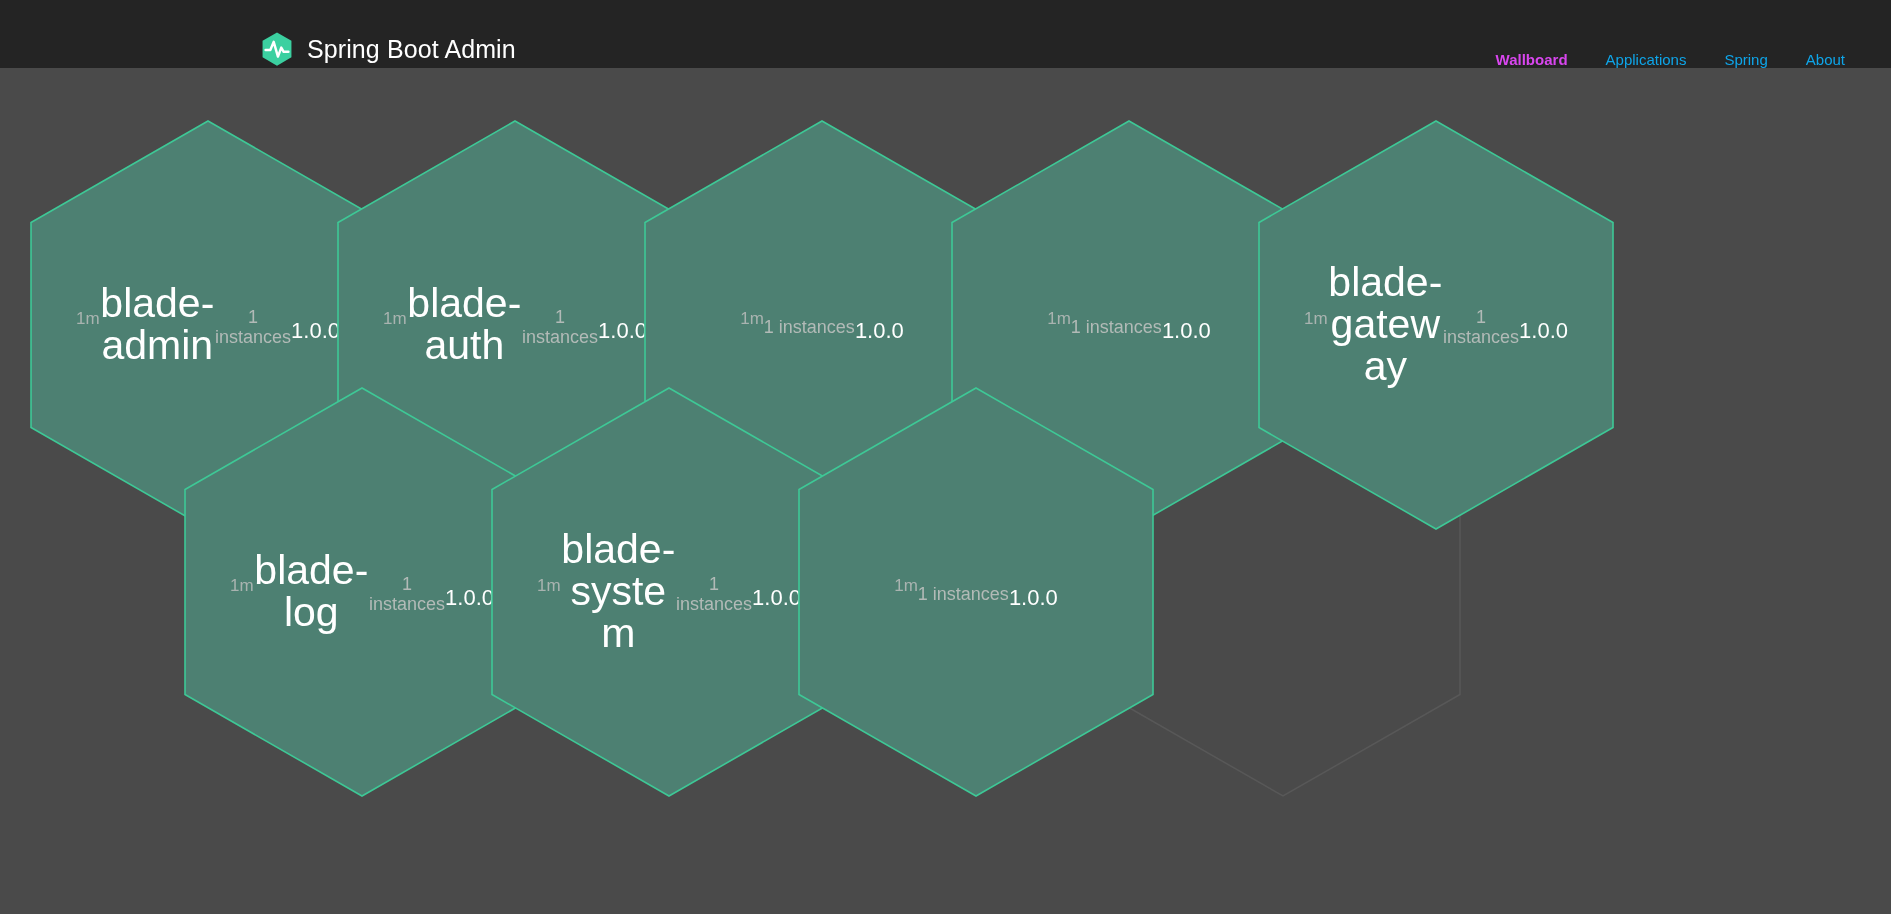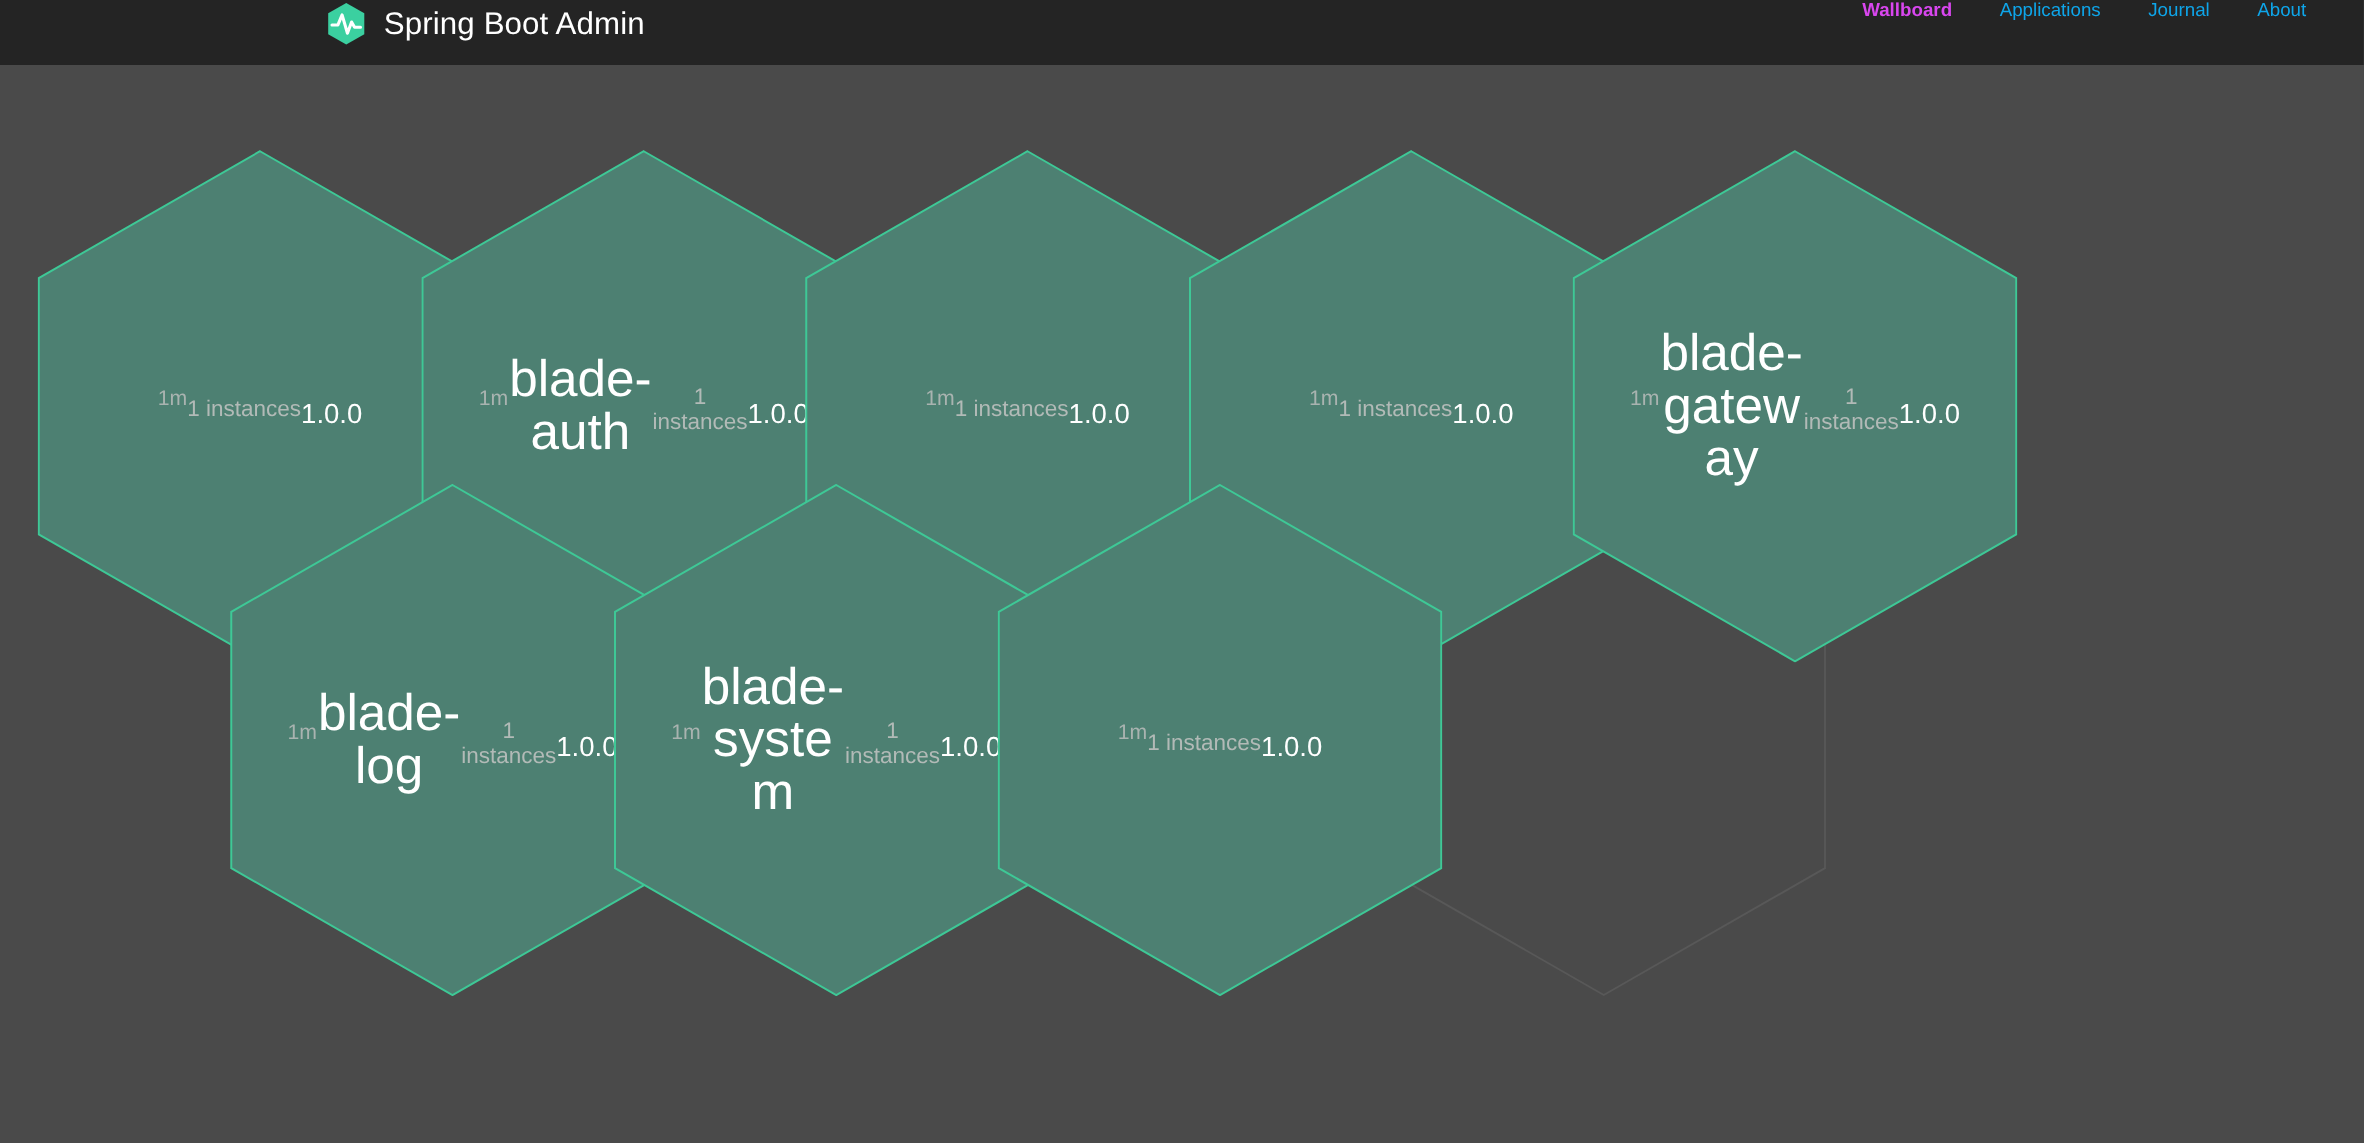--- a/index.html
+++ b/index.html
@@ -10,24 +10,24 @@
     overflow: hidden;
     background: #4a4a4a;
     font-family: "Liberation Sans", sans-serif;
   }
 
   
   .navbar {
     position: absolute;
     top: 0; left: 0;
     width: 1891px;
-    height: 52px;
+    height: 68px;
     background: #242424;
     display: flex;
-    align-items: flex-start;
+    align-items: flex-end;
   }
 
   .brand {
     display: flex;
     align-items: center;
     gap: 11px;
     margin-left: 258px;
     text-decoration: none;
   }
 
@@ -148,39 +148,40 @@
     <svg class="brand-logo" viewBox="0 0 40 40">
       <polygon points="20,2.5 35.2,11.25 35.2,28.75 20,37.5 4.8,28.75 4.8,11.25" fill="#3bd0a0"></polygon>
       <polyline points="8,21 13,21 16.5,12.5 21,28 24.5,18.5 27,23 32,23" fill="none" stroke="#ffffff" stroke-width="2.6" stroke-linecap="round" stroke-linejoin="round"></polyline>
     </svg>
     <span class="brand-title">Spring Boot Admin</span>
   </a>
 
   <nav class="nav-links">
     <a class="nav-link active" href="#">Wallboard</a>
     <a class="nav-link" href="#">Applications</a>
-    <a class="nav-link" href="#">Journal</a>
+    <a class="nav-link" href="#">Spring</a>
     <a class="nav-link" href="#">About</a>
   </nav>
 
 </div>
 
 <div class="wallboard">
   <div class="hex-layer" id="hex-layer">
       <div class="hex placeholder" style="left: 1105px; top: 335px;">
         <svg viewBox="0 0 356 410" preserveAspectRatio="none">
           <polygon points="178,1 355,102.5 355,307.5 178,409 1,307.5 1,102.5" fill="none" stroke="#585858" stroke-width="1.5"></polygon>
         </svg>
       </div>
       <div class="hex" style="left: 30px; top: 68px;">
         <svg viewBox="0 0 356 410" preserveAspectRatio="none">
           <polygon points="178,1 355,102.5 355,307.5 178,409 1,307.5 1,102.5" fill="#4d8072" stroke="#3ec896" stroke-width="1.6"></polygon>
         </svg>
         <div class="hex-body">
           <div class="hex-uptime">1m</div>
+          <div class="hex-name">blade-admin</div>
           <div class="hex-instances">1 instances</div>
           <div class="hex-version">1.0.0</div>
         </div>
       </div>
       <div class="hex" style="left: 337px; top: 68px;">
         <svg viewBox="0 0 356 410" preserveAspectRatio="none">
           <polygon points="178,1 355,102.5 355,307.5 178,409 1,307.5 1,102.5" fill="#4d8072" stroke="#3ec896" stroke-width="1.6"></polygon>
         </svg>
         <div class="hex-body">
           <div class="hex-uptime">1m</div>

